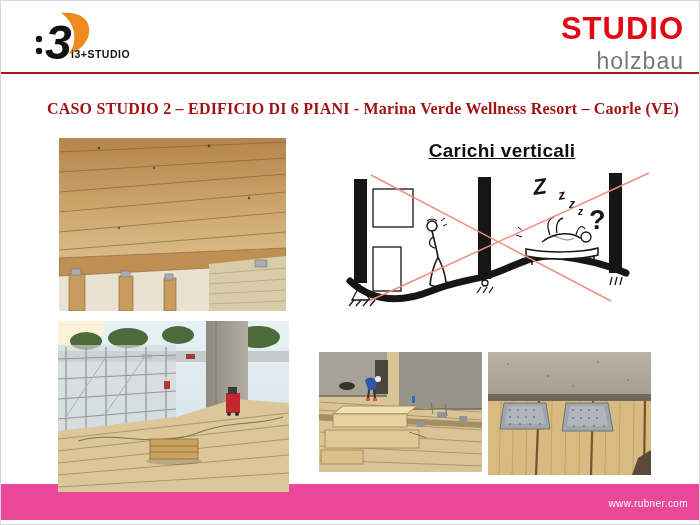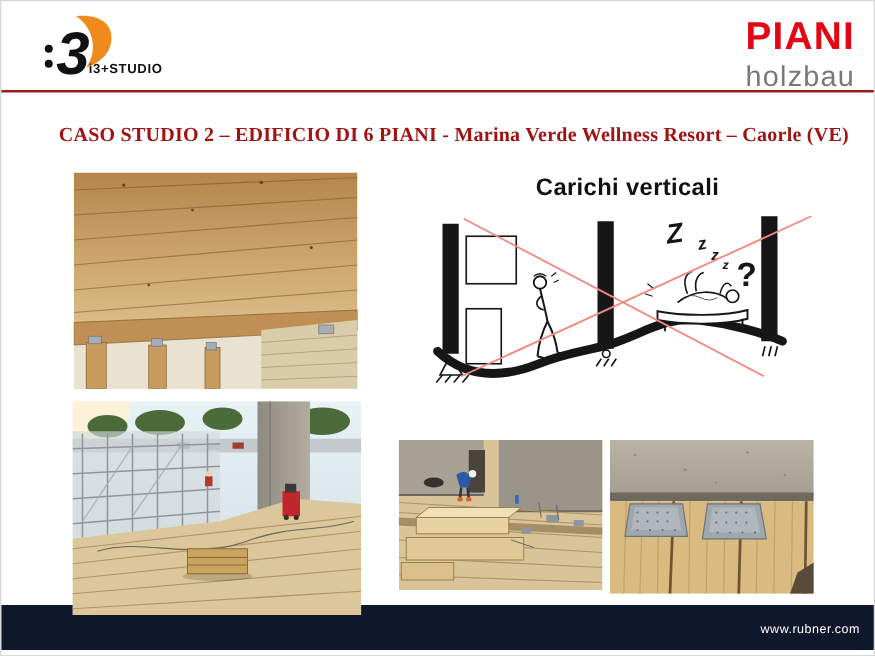--- a/index.html
+++ b/index.html
@@ -17,51 +17,51 @@
   .slide-title{
     position:absolute;left:46px;top:99px;width:618px;
     font-family:"Liberation Serif",serif;font-weight:bold;font-size:16px;
     letter-spacing:.2px;color:#a11212;white-space:nowrap;
   }
   
   .sec-heading{
     position:absolute;font-weight:bold;font-size:19px;color:#111;
     text-align:center;letter-spacing:.3px;
   }
-  .sec-heading.vertical{left:345px;top:139px;width:312px;}
+  .sec-heading.vertical{left:345px;top:139px;width:312px;text-decoration:underline;}
   .sec-heading.horizontal{left:335px;top:314px;width:322px;}
   
   .photo{position:absolute;display:block;}
   #photo-ceiling{left:58px;top:137px;}
   #photo-site{left:57px;top:320px;z-index:3;}
   #photo-deck{left:318px;top:351px;}
   #photo-plates{left:487px;top:351px;}
   #cartoon{position:absolute;left:345px;top:168px;}
   
-  .footer-bar{position:absolute;left:0;top:483px;width:700px;height:36px;background:#0f172a;z-index:2;}
+  .footer-bar{position:absolute;left:0;top:483px;width:700px;height:36px;background:#ec4899;z-index:2;}
   .footer-url{
     position:absolute;right:13px;top:14px;color:#fff;font-size:10px;letter-spacing:.4px;
   }
   svg text{font-family:"Liberation Sans",sans-serif;}
 </style>
 </head>
 <body>
 
 <div class="slide">
 
   <svg class="studio-logo" viewBox="0 0 120 58" width="120" height="58">
     <path d="M32,4 C50,2 62,10 60,24 C59,34 50,42 40,45 C49,33 47,14 32,4 Z" fill="#ef8a1d"></path>
     <circle cx="10" cy="30" r="3.2" fill="#111"></circle>
     <circle cx="10" cy="42" r="3.2" fill="#111"></circle>
     <text x="16" y="50" font-family="Liberation Serif,serif" font-weight="bold" font-style="italic" font-size="48" fill="#111">3</text>
     <text x="42" y="49" font-size="10.5" font-weight="bold" letter-spacing="0.5" fill="#111">i3+STUDIO</text>
   </svg>
 
   <div class="brand">
-    <div class="name">PIANI</div>
+    <div class="name">STUDIO</div>
     <div class="sub">holzbau</div>
   </div>
 
   <div class="header-rule"></div>
 
   <div class="slide-title">CASO STUDIO 2 – EDIFICIO DI 6 PIANI -  Marina Verde Wellness Resort – Caorle (VE)</div>
 
   <svg id="photo-ceiling" class="photo" viewBox="0 0 227 173" width="227" height="173">
     <defs>
       <linearGradient id="ceil" x1="0" y1="0" x2="0" y2="1">

